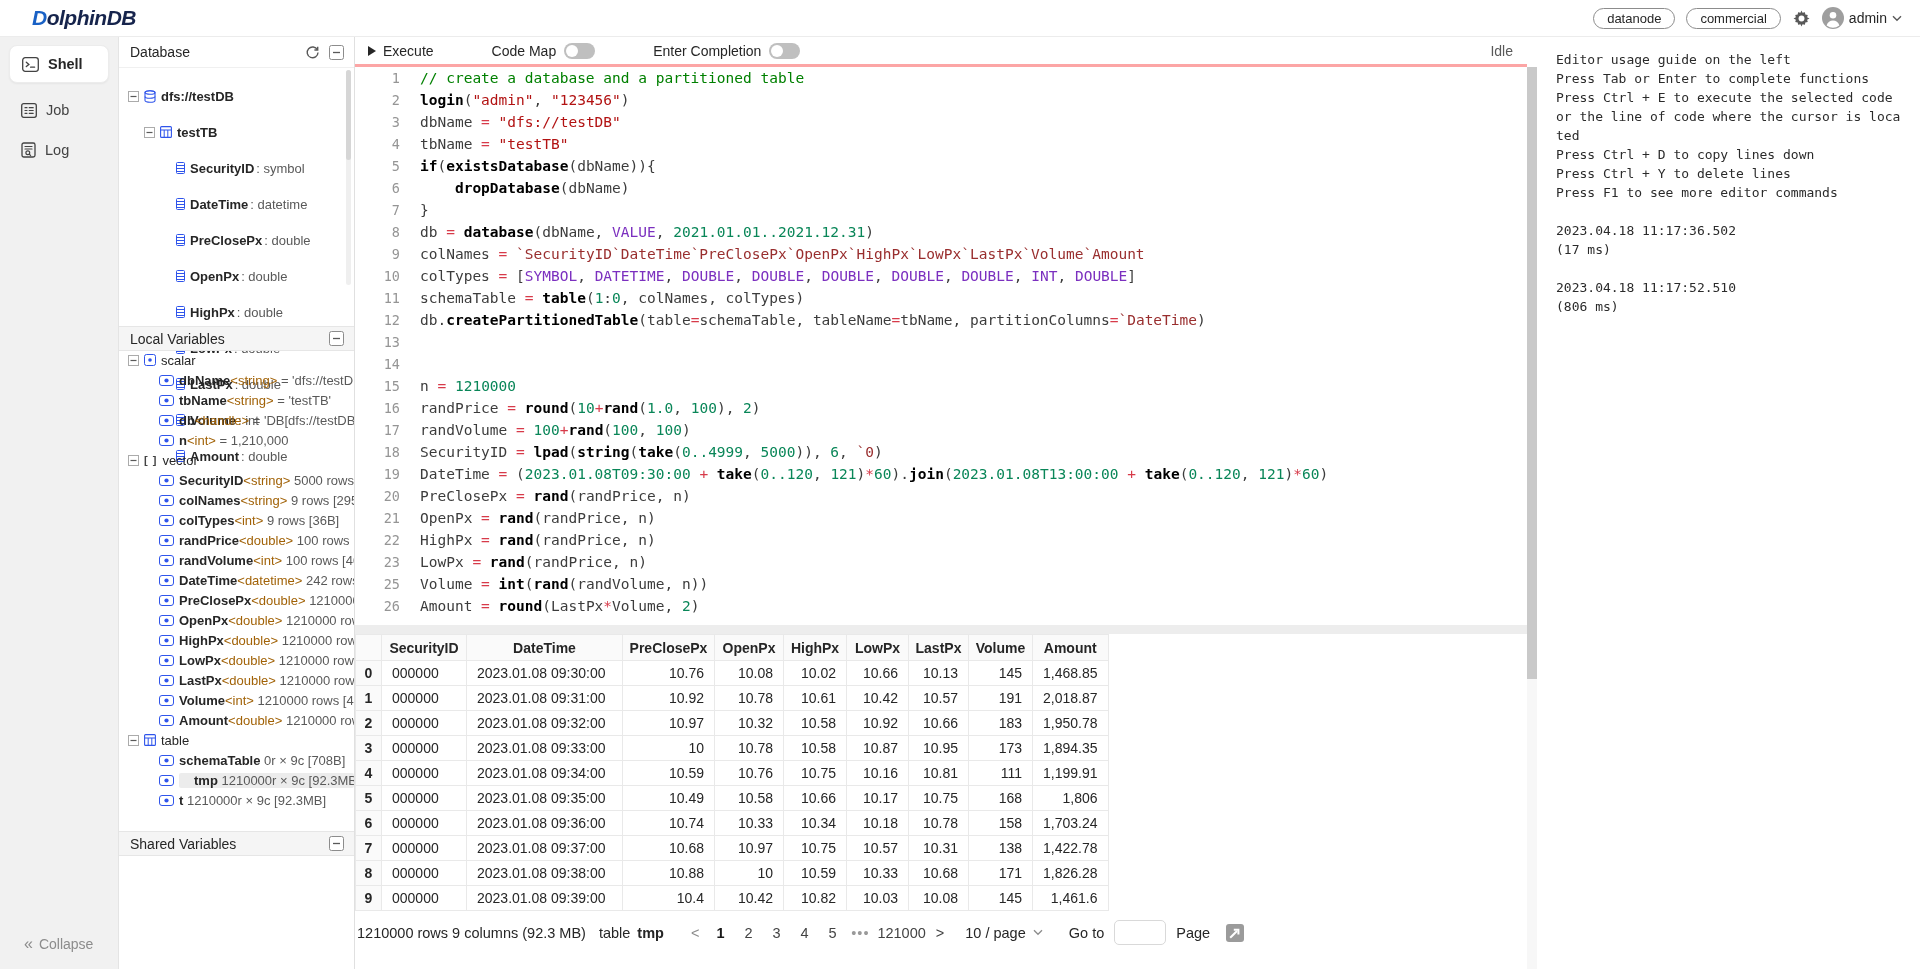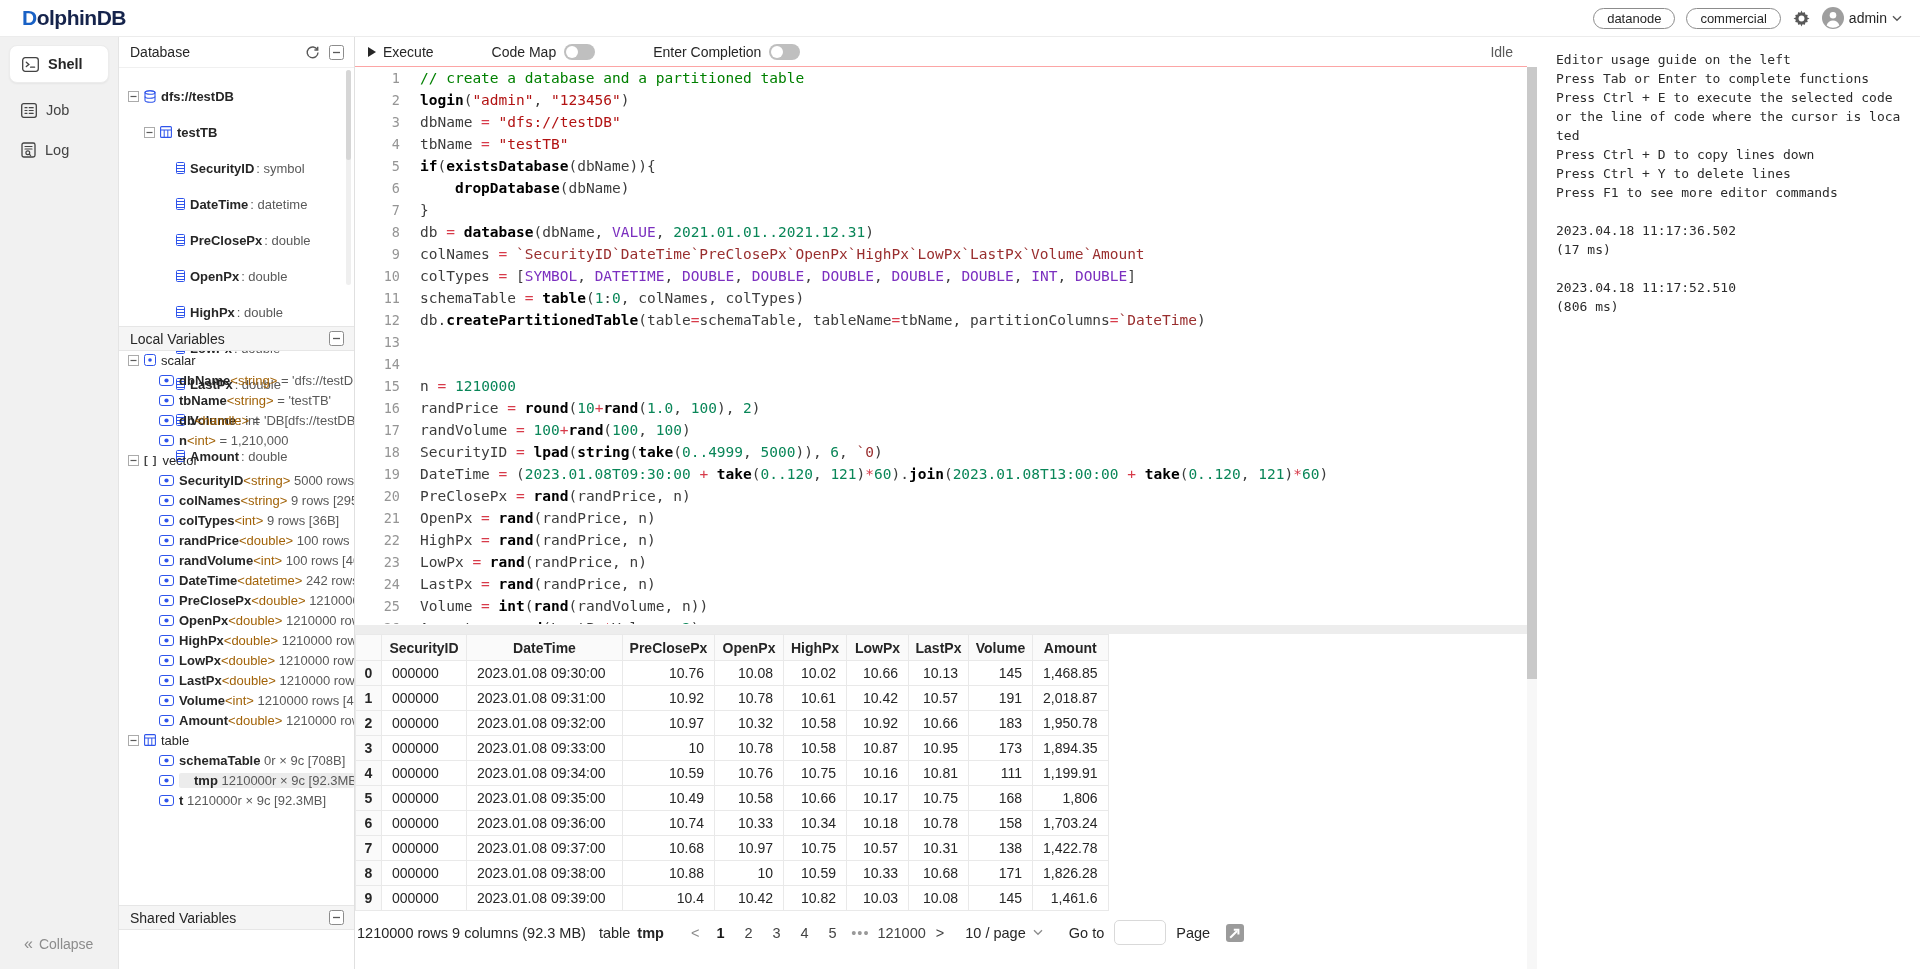--- a/index.html
+++ b/index.html
@@ -4,21 +4,21 @@
 <style>
   html,body{margin:0;padding:0;}
   body{
     width:1920px;height:969px;position:relative;overflow:hidden;
     background:#fff;font-family:"Liberation Sans",sans-serif;color:#262626;
     -webkit-font-smoothing:antialiased;
   }
   
   .topbar{position:absolute;left:0;top:0;width:1920px;height:37px;background:#fff;
     border-bottom:1px solid #ececec;display:flex;align-items:center;box-sizing:border-box;}
-  .logo{margin-left:22px;font-size:21px;font-weight:800;color:#16244c;letter-spacing:-0.5px;}
+  .logo{margin-left:32px;font-size:21px;font-weight:800;font-style:italic;color:#16244c;letter-spacing:-0.5px;}
   .logo .logo-d{color:var(--accent_blue,#1961c5);}
   .top-right{margin-left:auto;margin-right:18px;display:flex;align-items:center;gap:11px;}
   .pill{border:1px solid #8c8c8c;border-radius:13px;padding:3px 13px;font-size:13px;color:#262626;background:#fff;line-height:1;}
   .gear{display:flex;align-items:center;cursor:pointer;}
   .user{display:flex;align-items:center;gap:5px;font-size:14px;color:#262626;cursor:pointer;}
   
   .side{position:absolute;left:0;top:37px;width:119px;height:932px;background:#f1f1f1;
     border-right:1px solid #e4e4e4;box-sizing:border-box;}
   .side-item{height:34px;margin:6px 9px 2px 9px;display:flex;align-items:center;gap:9px;
     padding-left:12px;font-size:14.5px;color:#434343;border-radius:8px;cursor:pointer;}
@@ -47,21 +47,21 @@
   .lv-row.item{padding-left:40px;}
   .lv-row .vtext{overflow:hidden;white-space:nowrap;color:#595959;}
   .lv-row .vtext b{color:#262626;font-weight:700;}
   .lv-row .vtype{color:#a16207;}
   .lv-row.selected .vtext{background:#ececec;border-radius:2px;padding-left:15px;}
   .vb{color:#434343;font-weight:700;font-size:11px;letter-spacing:1px;}
   .scroll-track{position:absolute;right:3px;top:33px;width:5px;height:215px;background:#efefef;border-radius:3px;}
   .scroll-track .th{position:absolute;top:0;left:0;width:5px;height:90px;background:#d6d6d6;border-radius:3px;}
   
   .editor{position:absolute;left:355px;top:37px;width:1172px;height:932px;background:#fff;box-sizing:border-box;}
-  .toolbar{height:30px;display:flex;align-items:center;font-size:14px;color:#262626;border-bottom:1px solid #fca5a5;box-sizing:border-box;}
+  .toolbar{height:30px;display:flex;align-items:center;font-size:14px;color:#262626;border-bottom:3px solid #fca5a5;box-sizing:border-box;}
   .exec{display:flex;align-items:center;gap:7px;margin-left:13px;cursor:pointer;}
   .tri{width:0;height:0;border-left:8px solid #262626;border-top:5px solid transparent;border-bottom:5px solid transparent;}
   .tlabel{margin-left:58px;color:#262626;}
   .toggle{width:31px;height:16px;border-radius:9px;background:#bfbfbf;margin-left:8px;position:relative;cursor:pointer;display:inline-block;}
   .toggle .knob{position:absolute;left:2px;top:2px;width:12px;height:12px;border-radius:50%;background:#fff;}
   .idle{margin-left:auto;margin-right:14px;color:#595959;}
   .code{height:557px;overflow:hidden;font-family:"DejaVu Sans Mono",monospace;font-size:14.5px;line-height:22px;}
   .code-line{display:flex;height:22px;}
   .code-line .ln{width:45px;flex:none;text-align:right;color:#959595;font-size:13.5px;}
   .code-line .lc{padding-left:20px;white-space:pre;}
@@ -469,21 +469,21 @@
       </div>
       <div class="lv-row item">
         <svg class="ic" width="15" height="11" viewBox="0 0 15 11">
           <rect x="0.5" y="0.5" width="14" height="10" rx="2.5" fill="none" stroke="#2f54eb" stroke-width="1"></rect>
           <circle cx="7.5" cy="5.5" r="2.1" fill="#2f54eb"></circle>
         </svg>
         <span class="vtext"><b>t</b><span class="vtype"></span> <span class="vval">1210000r × 9c [92.3MB]</span></span>
       </div>
     </div>
 
-  <div class="section-header" style="top:868px;">
+  <div class="section-header" style="top:794px;">
     <span class="ph-title">Shared Variables</span>
     <span class="ph-icons">
         <span class="pic">
       <svg width="15" height="15" viewBox="0 0 15 15">
             <rect x="0.5" y="0.5" width="14" height="14" rx="2" fill="#fff" stroke="#8c8c8c"></rect>
             <path d="M4 7.5h7" stroke="#595959" stroke-width="1.3"></path>
           </svg>
     </span>
       </span>
   </div>
@@ -589,24 +589,20 @@
         <span class="ln">21</span>
         <span class="lc"><span class="tok-p">OpenPx </span><span class="tok-o">=</span><span class="tok-p"> </span><span class="tok-k">rand</span><span class="tok-p">(randPrice, n)</span></span>
       </div>
       <div class="code-line">
         <span class="ln">22</span>
         <span class="lc"><span class="tok-p">HighPx </span><span class="tok-o">=</span><span class="tok-p"> </span><span class="tok-k">rand</span><span class="tok-p">(randPrice, n)</span></span>
       </div>
       <div class="code-line">
         <span class="ln">23</span>
         <span class="lc"><span class="tok-p">LowPx </span><span class="tok-o">=</span><span class="tok-p"> </span><span class="tok-k">rand</span><span class="tok-p">(randPrice, n)</span></span>
-      </div>
-      <div class="code-line">
-        <span class="ln">24</span>
-        <span class="lc"><span class="tok-p">LastPx </span><span class="tok-o">=</span><span class="tok-p"> </span><span class="tok-k">rand</span><span class="tok-p">(randPrice, n)</span></span>
       </div>
       <div class="code-line">
         <span class="ln">25</span>
         <span class="lc"><span class="tok-p">Volume </span><span class="tok-o">=</span><span class="tok-p"> </span><span class="tok-k">int</span><span class="tok-p">(</span><span class="tok-k">rand</span><span class="tok-p">(randVolume, n))</span></span>
       </div>
       <div class="code-line">
         <span class="ln">26</span>
         <span class="lc"><span class="tok-p">Amount </span><span class="tok-o">=</span><span class="tok-p"> </span><span class="tok-k">round</span><span class="tok-p">(LastPx</span><span class="tok-o">*</span><span class="tok-p">Volume, </span><span class="tok-n">2</span><span class="tok-p">)</span></span>
       </div>
     </div>

